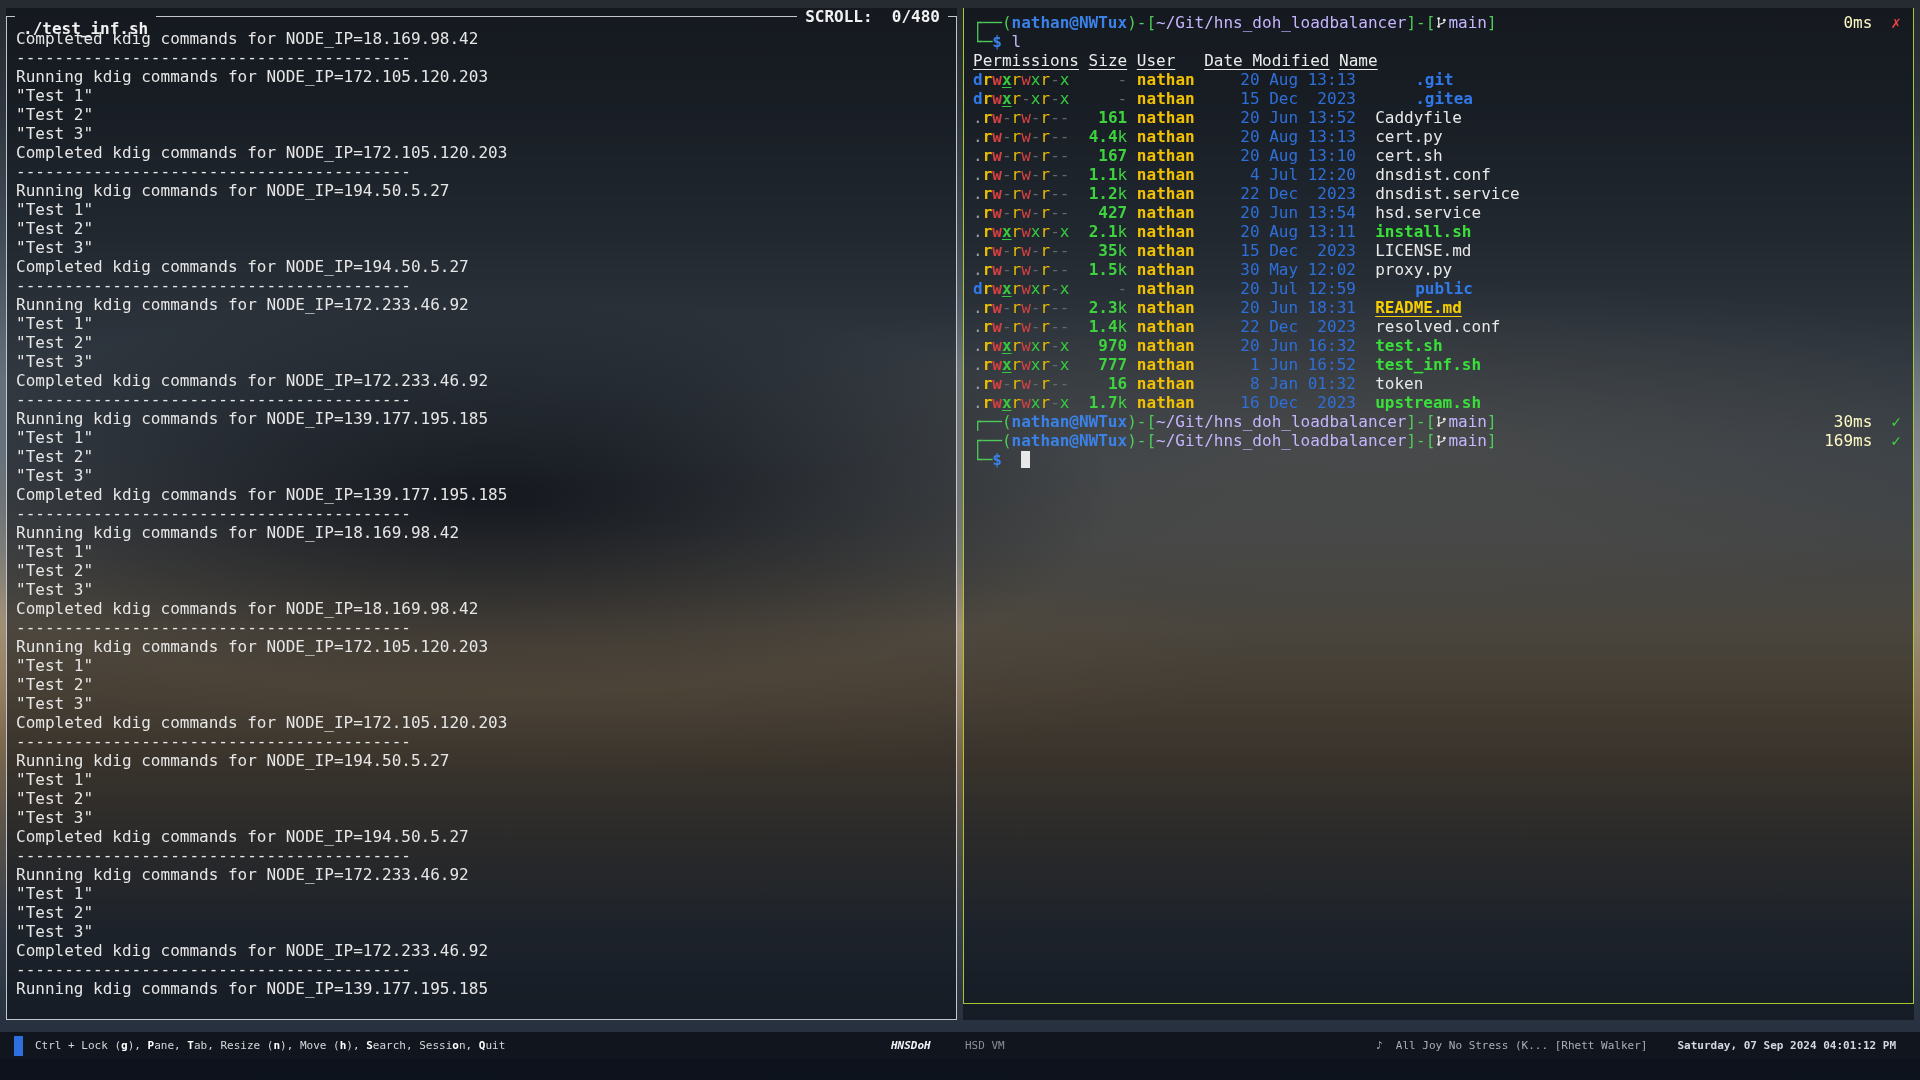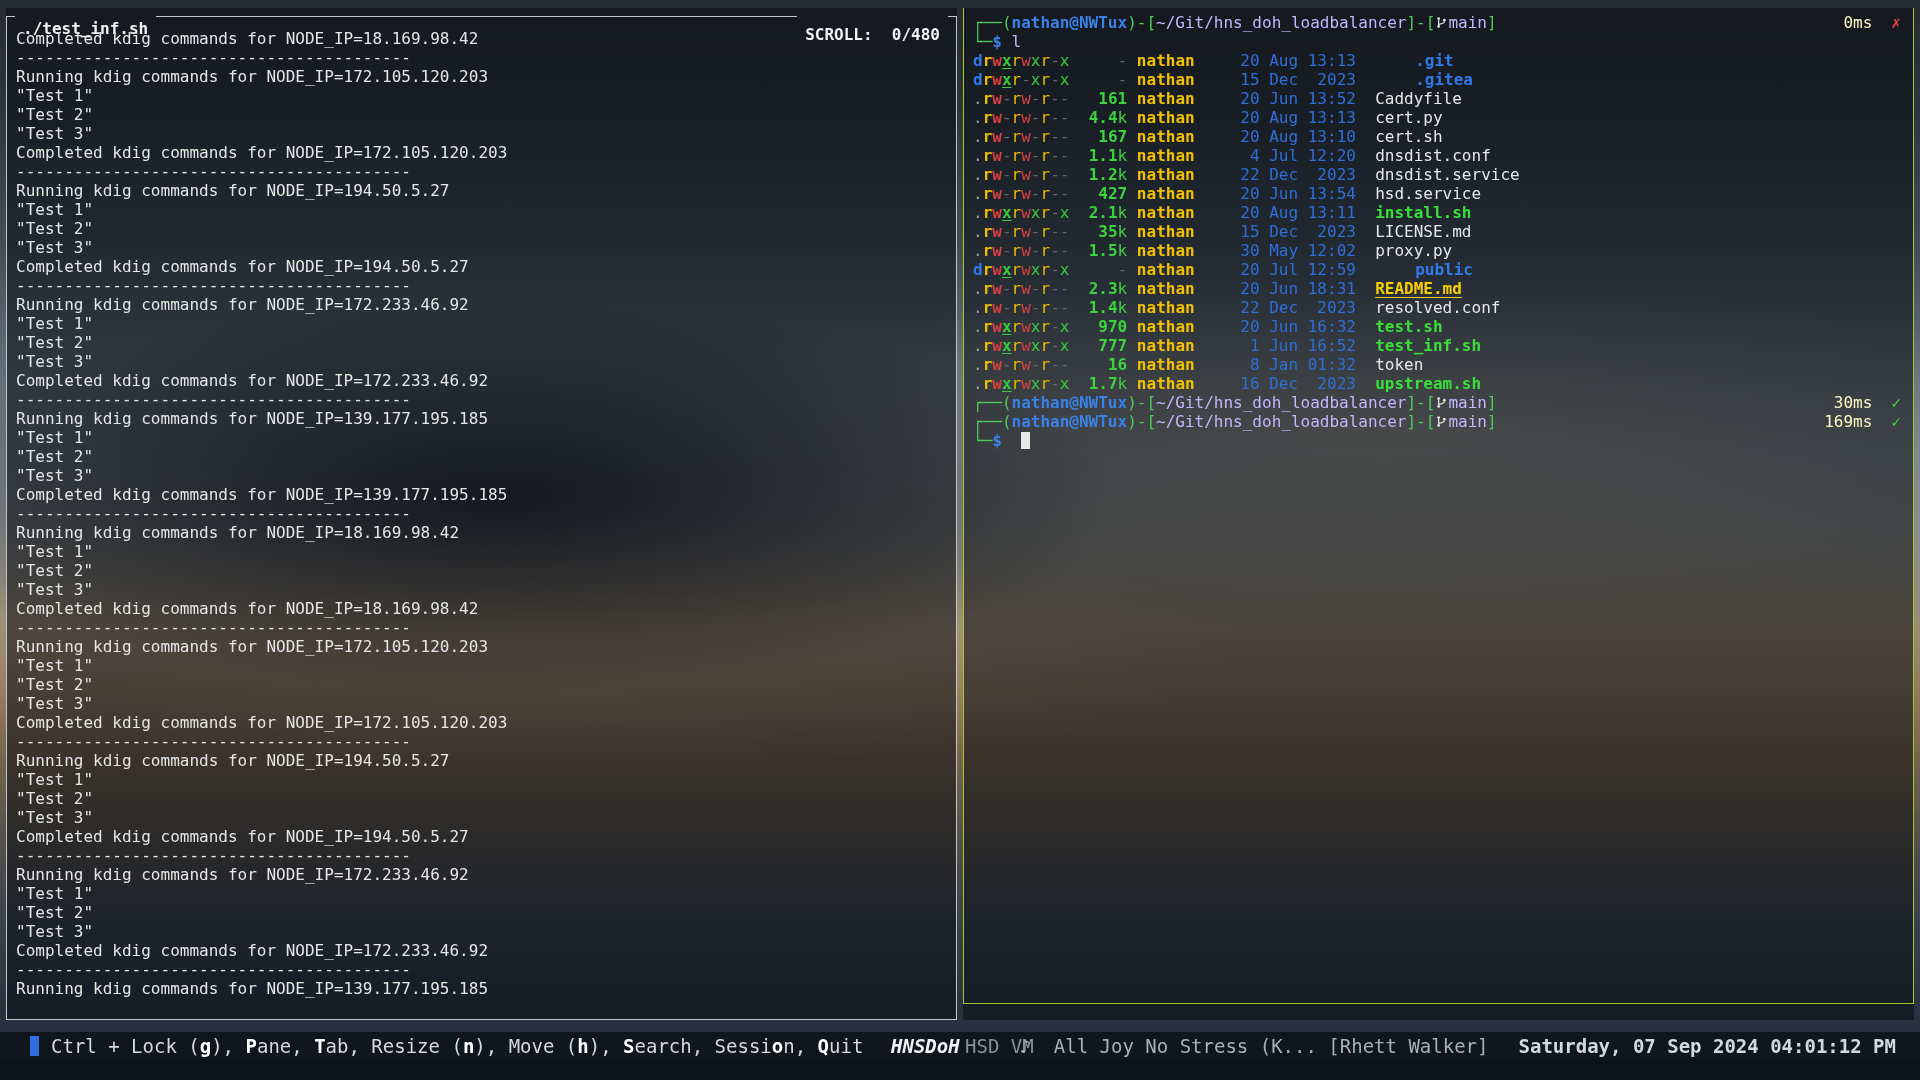--- a/index.html
+++ b/index.html
@@ -21,21 +21,21 @@
 
   .pane { position:absolute; top:8px; bottom:60px; width:951px; background:rgba(8,11,16,0.55); }
   .pane-left  { left:6px; }
   .pane-right { left:963px; }
 
   .titlebar { display:flex; align-items:flex-start; height:16px; font-size:16px; }
   .tb-corner-l { width:9px; height:16px; margin-top:8px; border-top:1px solid; border-left:1px solid; }
   .tb-corner-r { width:9px; height:16px; margin-top:8px; border-top:1px solid; border-right:1px solid; }
   .tb-line { flex:1; height:0; margin-top:8px; border-top:1px solid; }
   .tb-title  { padding:12px 8px; font-weight:bold; line-height:17px; white-space:pre; }
-  .tb-scroll { padding:18px 8px; font-weight:bold; line-height:17px; white-space:pre; }
+  .tb-scroll { padding:0 8px; font-weight:bold; line-height:17px; white-space:pre; }
 
   .pane-left  .titlebar, .pane-left  .tb-corner-l, .pane-left  .tb-corner-r, .pane-left  .tb-line { border-color:#c3c7cb; color:#c3c7cb; }
   .pane-right .titlebar, .pane-right .tb-corner-l, .pane-right .tb-corner-r, .pane-right .tb-line { border-color:#a6c82e; color:#a6c82e; }
   .pane-left  .tb-title, .pane-left .tb-scroll { color:#f1f1f1; }
   .pane-right .tb-title, .pane-right .tb-scroll { color:#a9d21f; }
 
   .pane-body { height:calc(100% - 16px); border-left:1px solid; border-right:1px solid; border-bottom:1px solid; padding:5px 12px 4px 9px; overflow:hidden; }
   .pane-left  .pane-body { border-color:#c3c7cb; }
   .pane-right .pane-body { border-color:#a6c82e; }
 
@@ -71,21 +71,21 @@
   .sz { color:#3ed33e; }
   .usr { color:#f2c100; font-weight:bold; }
   .dt { color:#2e6fd8;margin-left:36px; }
   .n-dir { color:#3179e8; font-weight:bold;margin-left:40px; }
   .n-exec { color:#3ae03a; font-weight:bold; }
   .n-file { color:#e8e8e8; }
   .n-readme { color:#f7ce00; font-weight:bold; text-decoration:underline; text-underline-offset:3px; }
 
   
   .status-bar { position:absolute; left:0; right:0; top:1032px; height:27px; background:rgba(16,19,26,0.9);
-                display:flex; align-items:center; font-size:19px; color:#d5d8dc;padding-left:16px; }
+                display:flex; align-items:center; font-size:11px; color:#d5d8dc; }
   .status-indicator { width:9px; height:20px; background:#2e6fe0; margin:0 12px 0 14px; }
   .kb { font-weight:bold; color:#ffffff; }
   .sb-session { position:absolute; left:891px; font-weight:bold; font-style:italic; color:#f0f2f5; }
   .sb-host { position:absolute; left:965px; color:#8a9099; }
   .sb-right { position:absolute; right:24px; display:flex; align-items:center; gap:30px; }
   .sb-music { color:#a9afb8; white-space:pre; }
   .sb-clock { color:#d3d7de; font-weight:bold; white-space:pre; }
   .bottom-strip { position:absolute; left:0; right:0; top:1059px; bottom:0; background:rgba(9,14,24,0.85); }
   [data-name="keybindings"] { white-space:pre; }
 </style>
@@ -164,20 +164,21 @@
           <div class="tline flexline"><span class="pre"><span class="pg">┌──(</span><span class="pb">nathan@NWTux</span><span class="pg">)-[</span><span class="pw">~/Git/hns_doh_loadbalancer</span><span class="pg">]-[</span><svg class="branch" data-name="git-branch-icon" viewBox="0 0 16 16">
                 <circle cx="4.5" cy="3.2" r="1.7"></circle>
                 <circle cx="4.5" cy="12.8" r="1.7"></circle>
                 <circle cx="11.5" cy="5.2" r="1.7"></circle>
                 <path d="M4.5 4.9 v6.2 M11.5 6.9 c0 3.2 -7 2.2 -7 4.2"></path>
               </svg><span class="pw">main</span><span class="pg">]</span></span><span class="timing"><span class="time">0ms</span><span class="terr">✗</span></span></div>
           <div class="tline"><span class="pg">└─</span><span class="pd">$</span><span class="pw cmd">l</span></div>
         </div>
       </div>
     <div data-name="file-listing">
+      <div class="tline" data-name="listing-header"><span class="hu">Permissions</span> <span class="hu">Size</span> <span class="hu">User</span>   <span class="hu">Date Modified</span> <span class="hu">Name</span></div>
       <div data-name="listing-rows">
           <div class="tline" data-name="file-row"><span class="p-d">d</span><span class="p-r bold">r</span><span class="p-w bold">w</span><span class="p-x bold ul">x</span><span class="p-r">r</span><span class="p-w">w</span><span class="p-x">x</span><span class="p-r">r</span><span class="p-dash">-</span><span class="p-x">x</span>     <span class="p-dash">-</span> <span class="usr">nathan</span> <span class="dt">20 Aug 13:13 </span> <span class="n-dir">.git</span></div>
           <div class="tline" data-name="file-row"><span class="p-d">d</span><span class="p-r bold">r</span><span class="p-w bold">w</span><span class="p-x bold ul">x</span><span class="p-r">r</span><span class="p-dash">-</span><span class="p-x">x</span><span class="p-r">r</span><span class="p-dash">-</span><span class="p-x">x</span>     <span class="p-dash">-</span> <span class="usr">nathan</span> <span class="dt">15 Dec  2023 </span> <span class="n-dir">.gitea</span></div>
           <div class="tline" data-name="file-row"><span class="p-dot">.</span><span class="p-r bold">r</span><span class="p-w bold">w</span><span class="p-dash">-</span><span class="p-r">r</span><span class="p-w">w</span><span class="p-dash">-</span><span class="p-r">r</span><span class="p-dash">-</span><span class="p-dash">-</span>   <span class="sz bold">161</span> <span class="usr">nathan</span> <span class="dt">20 Jun 13:52 </span> <span class="n-file">Caddyfile</span></div>
           <div class="tline" data-name="file-row"><span class="p-dot">.</span><span class="p-r bold">r</span><span class="p-w bold">w</span><span class="p-dash">-</span><span class="p-r">r</span><span class="p-w">w</span><span class="p-dash">-</span><span class="p-r">r</span><span class="p-dash">-</span><span class="p-dash">-</span>  <span class="sz bold">4.4</span><span class="sz">k</span> <span class="usr">nathan</span> <span class="dt">20 Aug 13:13 </span> <span class="n-file">cert.py</span></div>
           <div class="tline" data-name="file-row"><span class="p-dot">.</span><span class="p-r bold">r</span><span class="p-w bold">w</span><span class="p-dash">-</span><span class="p-r">r</span><span class="p-w">w</span><span class="p-dash">-</span><span class="p-r">r</span><span class="p-dash">-</span><span class="p-dash">-</span>   <span class="sz bold">167</span> <span class="usr">nathan</span> <span class="dt">20 Aug 13:10 </span> <span class="n-file">cert.sh</span></div>
           <div class="tline" data-name="file-row"><span class="p-dot">.</span><span class="p-r bold">r</span><span class="p-w bold">w</span><span class="p-dash">-</span><span class="p-r">r</span><span class="p-w">w</span><span class="p-dash">-</span><span class="p-r">r</span><span class="p-dash">-</span><span class="p-dash">-</span>  <span class="sz bold">1.1</span><span class="sz">k</span> <span class="usr">nathan</span> <span class="dt"> 4 Jul 12:20 </span> <span class="n-file">dnsdist.conf</span></div>
           <div class="tline" data-name="file-row"><span class="p-dot">.</span><span class="p-r bold">r</span><span class="p-w bold">w</span><span class="p-dash">-</span><span class="p-r">r</span><span class="p-w">w</span><span class="p-dash">-</span><span class="p-r">r</span><span class="p-dash">-</span><span class="p-dash">-</span>  <span class="sz bold">1.2</span><span class="sz">k</span> <span class="usr">nathan</span> <span class="dt">22 Dec  2023 </span> <span class="n-file">dnsdist.service</span></div>
           <div class="tline" data-name="file-row"><span class="p-dot">.</span><span class="p-r bold">r</span><span class="p-w bold">w</span><span class="p-dash">-</span><span class="p-r">r</span><span class="p-w">w</span><span class="p-dash">-</span><span class="p-r">r</span><span class="p-dash">-</span><span class="p-dash">-</span>   <span class="sz bold">427</span> <span class="usr">nathan</span> <span class="dt">20 Jun 13:54 </span> <span class="n-file">hsd.service</span></div>
           <div class="tline" data-name="file-row"><span class="p-dot">.</span><span class="p-r bold">r</span><span class="p-w bold">w</span><span class="p-x bold ul">x</span><span class="p-r">r</span><span class="p-w">w</span><span class="p-x">x</span><span class="p-r">r</span><span class="p-dash">-</span><span class="p-x">x</span>  <span class="sz bold">2.1</span><span class="sz">k</span> <span class="usr">nathan</span> <span class="dt">20 Aug 13:11 </span> <span class="n-exec">install.sh</span></div>

